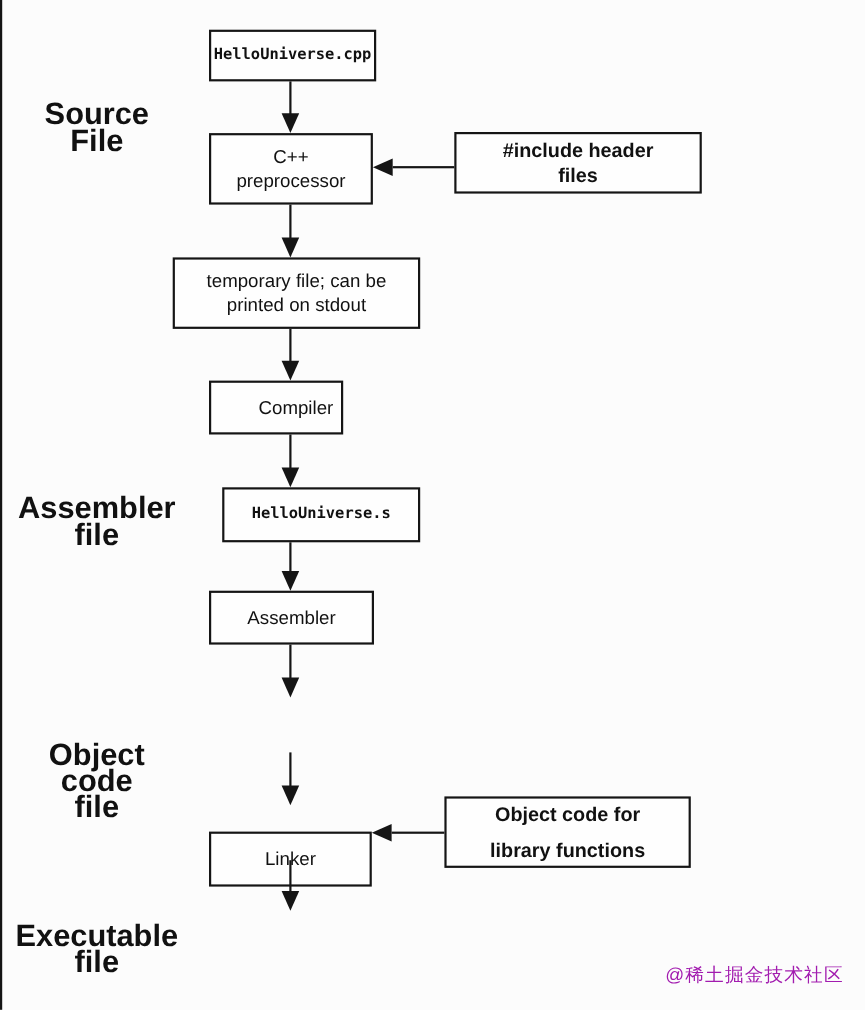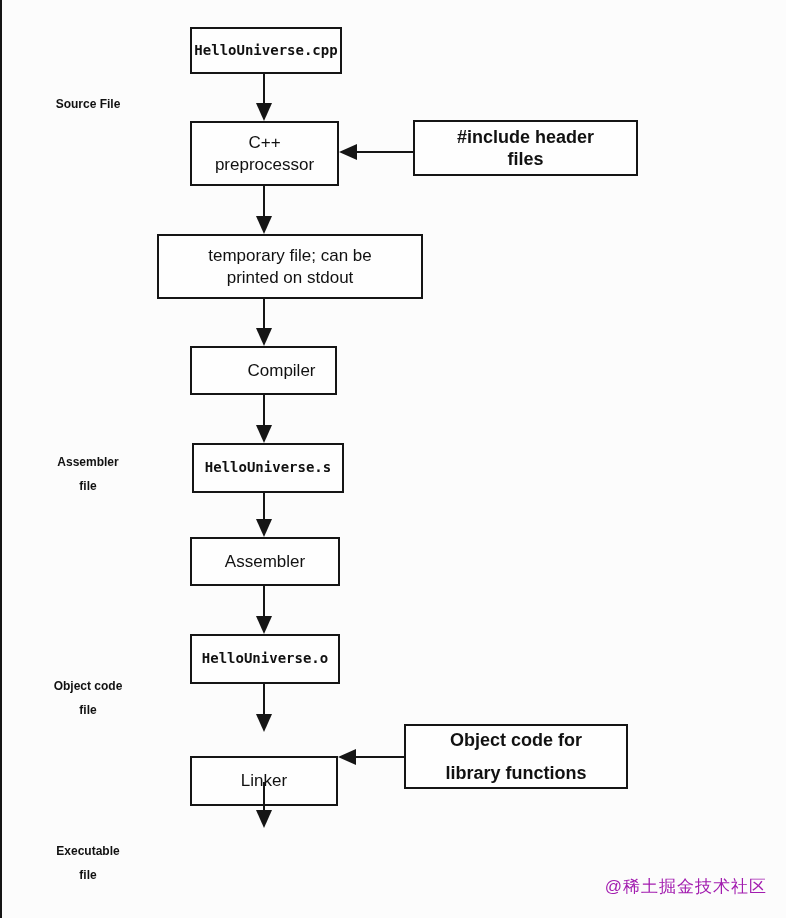--- a/index.html
+++ b/index.html
@@ -35,21 +35,21 @@
     font-size: 14px;
     letter-spacing: 0px;
   }
   .proc { font-size: 17px; }
   .note { font-size: 17px; }
   .sidebox { font-size: 18px; font-weight: bold; }
   .stage {
     position: absolute;
     width: 148px;
     text-align: center;
-    font-size: 12px;
+    font-size: 28px;
     font-weight: bold;
     line-height: 24px;
   }
   .stage span { display: block; }
   .aline { position: absolute; background: #151515; }
   .head-down {
     position: absolute; width: 0; height: 0;
     border-left: 8px solid transparent;
     border-right: 8px solid transparent;
     border-top: 18px solid #151515;
@@ -93,40 +93,37 @@
 
   <div class="box mono" style="left:190px; top:27px; width:152px; height:47px;">
     <span>HelloUniverse.cpp</span>
   </div>
 
   <div class="box proc" style="left:190px; top:121px; width:149px; height:65px;">
     <span>C++</span>
     <span>preprocessor</span>
   </div>
 
-  <div class="box note" style="left:157px; top:234px; width:266px; height:65px;">
+  <div class="box note" style="left:157px; top:234px; width:225px; height:65px;">
     <span>temporary file; can be</span>
     <span>printed on stdout</span>
   </div>
 
-  <div class="box proc" style="left:190px; top:346px; width:147px; height:49px;padding-left:36px;">
+  <div class="box proc" style="left:190px; top:346px; width:122px; height:49px;padding-left:36px;">
     <span>Compiler</span>
   </div>
 
-  <div class="box mono" style="left:192px; top:443px; width:152px; height:50px;">
+  <div class="box mono" style="left:202px; top:443px; width:180px; height:50px;">
     <span>HelloUniverse.s</span>
   </div>
 
   <div class="box proc" style="left:190px; top:537px; width:150px; height:49px;">
     <span>Assembler</span>
   </div>
 
-  <div class="box mono" style="left:190px; top:634px; width:150px; height:50px;">
-    <span>HelloUniverse.o</span>
-  </div>
 
   <div class="box proc" style="left:190px; top:756px; width:148px; height:50px;">
     <span>Linker</span>
   </div>
 
 
   <div class="box sidebox" style="left:413px; top:120px; width:225px; height:56px;">
     <span>#include header</span>
     <span>files</span>
   </div>

